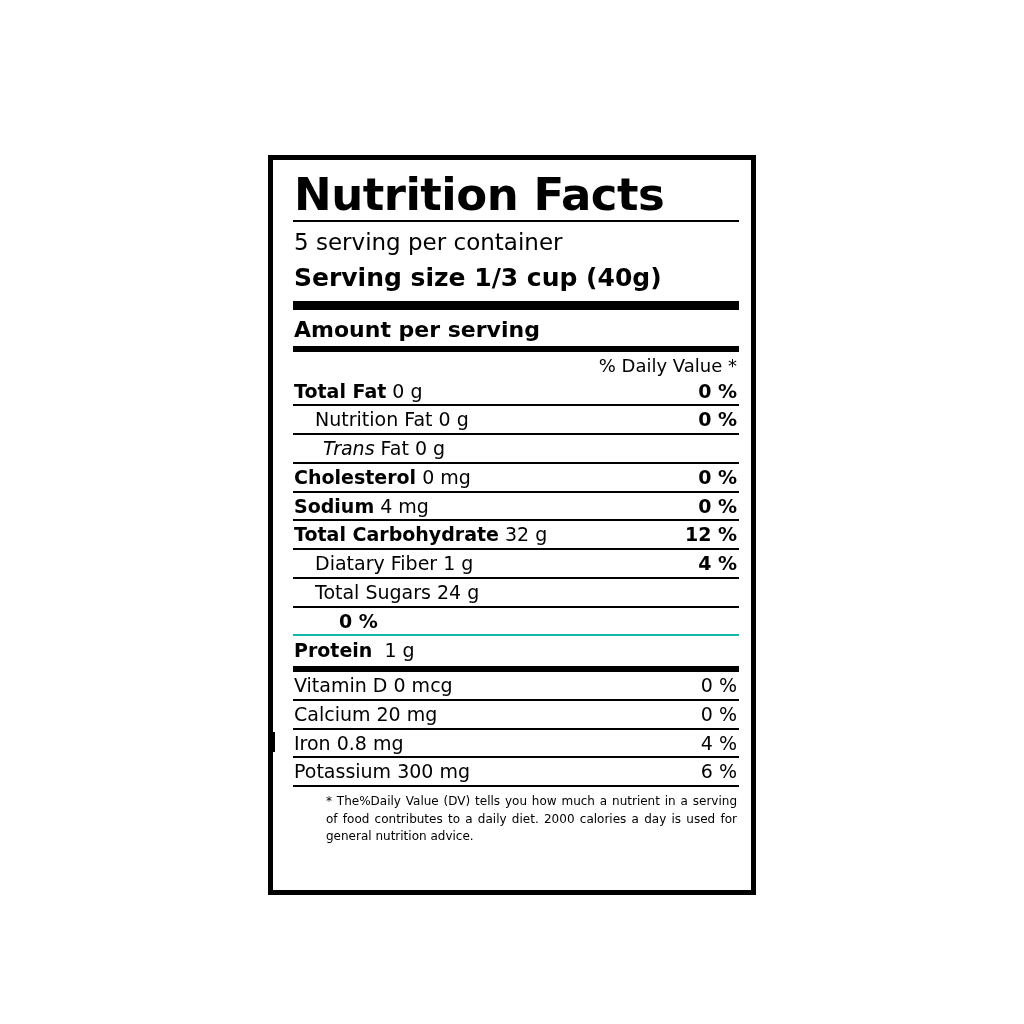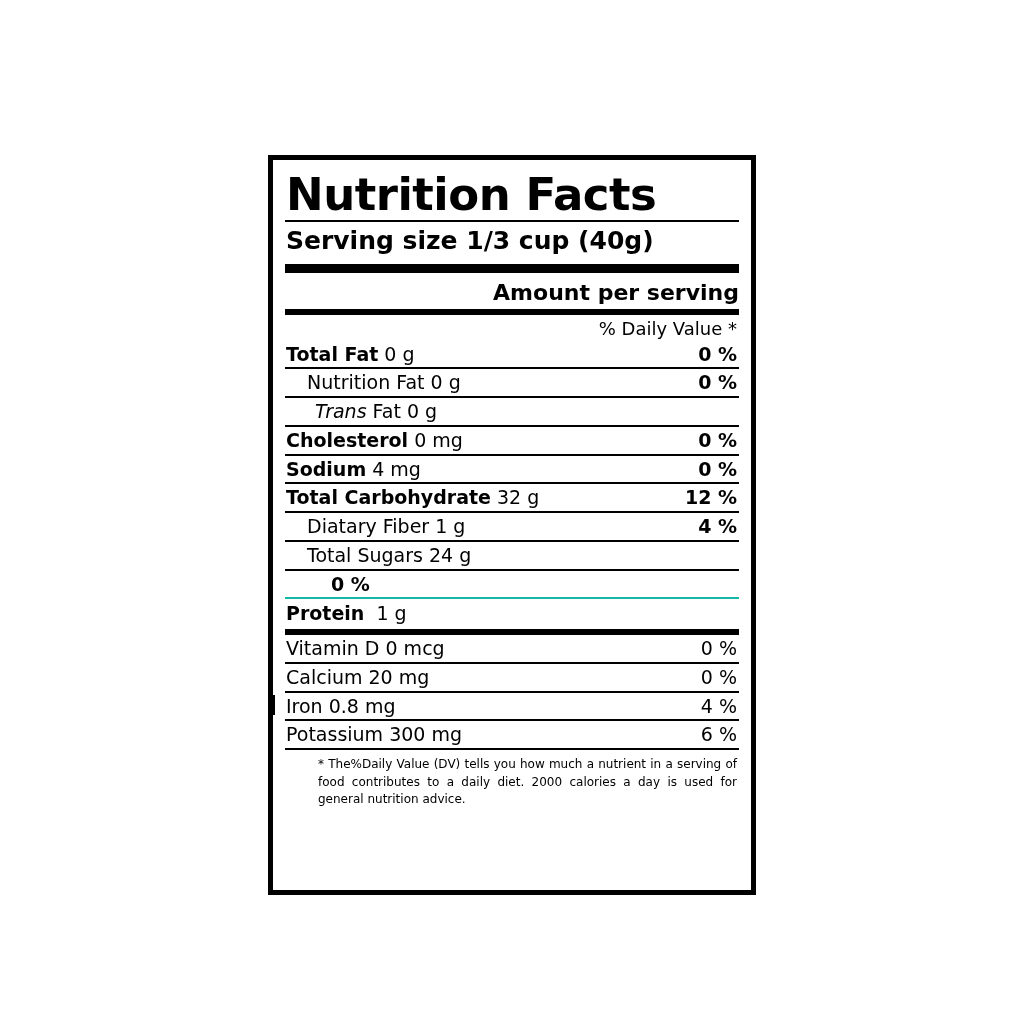--- a/index.html
+++ b/index.html
@@ -21,21 +21,21 @@
 
   .label-panel {
     position: absolute;
     left: 268px;
     top: 155px;
     width: 488px;
     height: 740px;
     border: 5px solid #000000;
     background: #ffffff;
     box-sizing: border-box;
-    padding: 6px 12px 0 12px;
+    padding: 6px 12px 0 20px;
   }
 
   .inner {
     width: 100%;
     box-sizing: border-box;
     padding: 0 0 0 0;
   }
 
   
   .title {
@@ -61,21 +61,20 @@
     font-weight: bold;
     line-height: 1.35;
     padding: 2px 0 6px 1px;
   }
   .serving-size .sz-normal { font-weight: bold; }
 
   .amount {
     font-size: 22px;
     font-weight: bold;
     padding: 7px 0 4px 1px;
-    text-align: right;
   }
 
   .calories-row {
     display: flex;
     justify-content: space-between;
     align-items: flex-end;
     padding: 0 2px 4px 1px;
   }
   .calories-label {
     font-size: 42px;
@@ -155,20 +154,21 @@
 <body>
 
 <div id="page">
 
   <div class="label-panel">
     <div class="inner">
 
       <div class="title">Nutrition Facts</div>
       <div class="rule-thin"></div>
 
+      <div class="servings">5 serving per container</div>
 
       <div class="serving-size">
         <span>Serving size</span>
         <span class="sz-normal">1/3 cup  (40g)</span>
       </div>
 
       <div class="rule-thick"></div>
 
       <div class="amount">Amount per serving</div>
 

